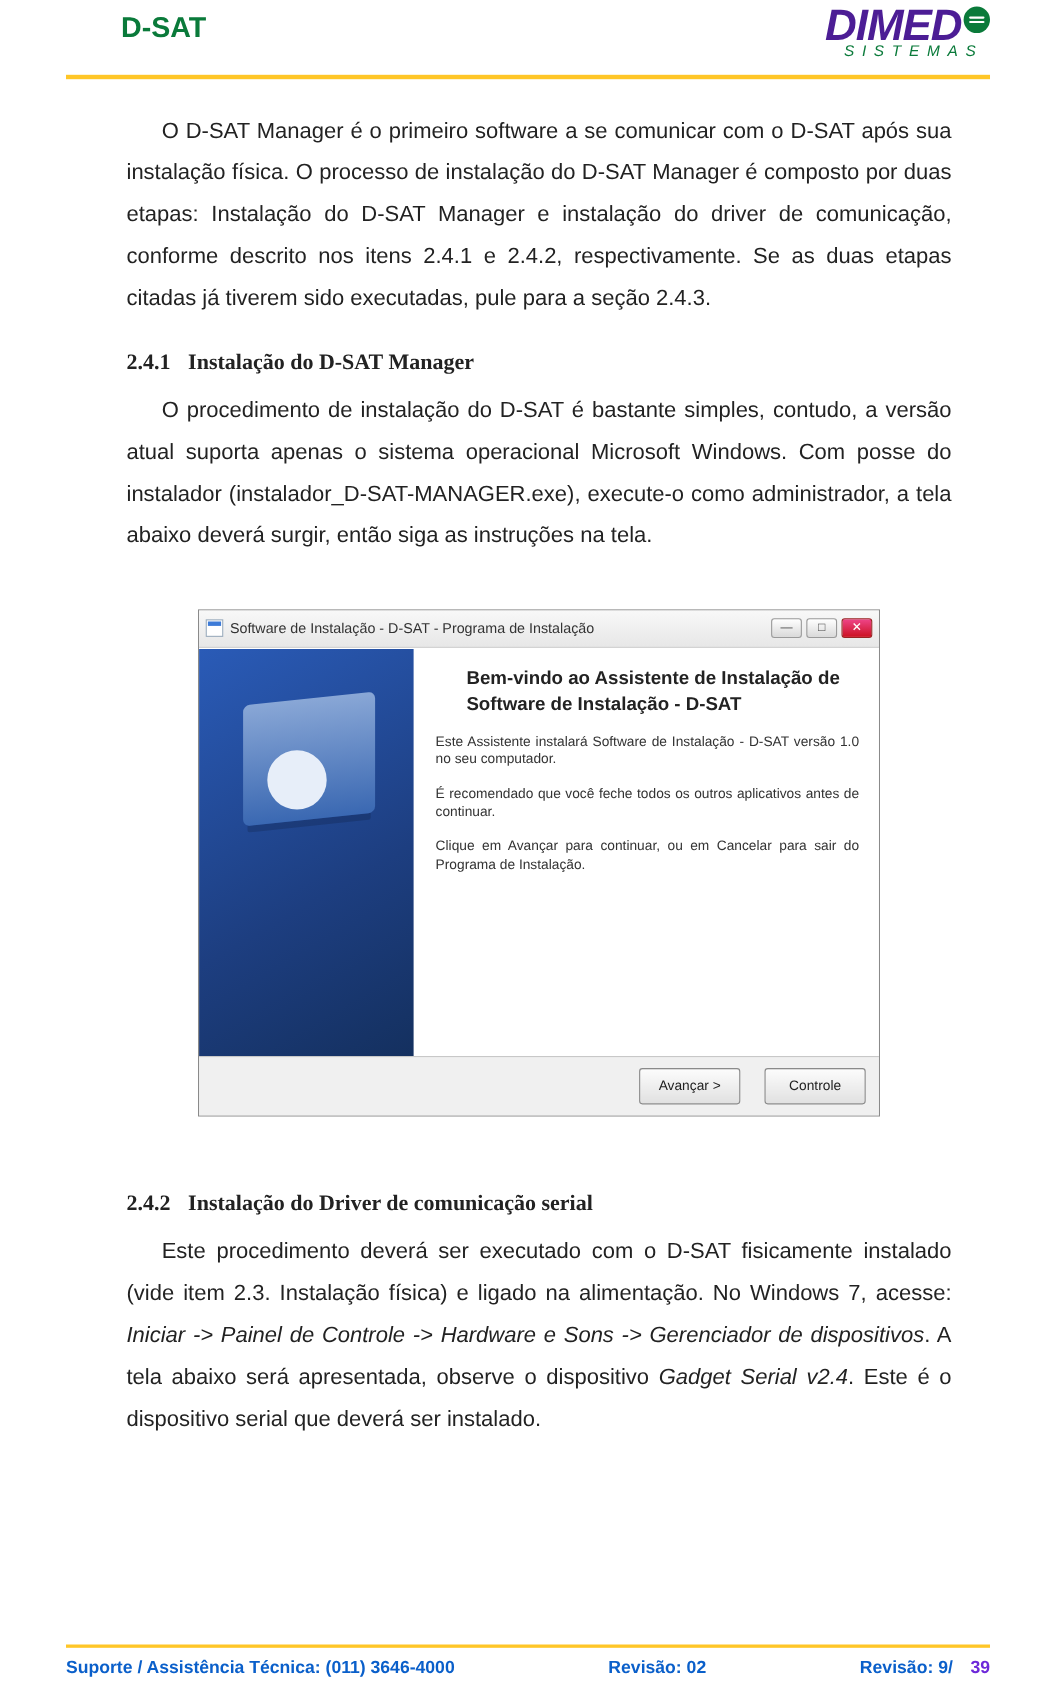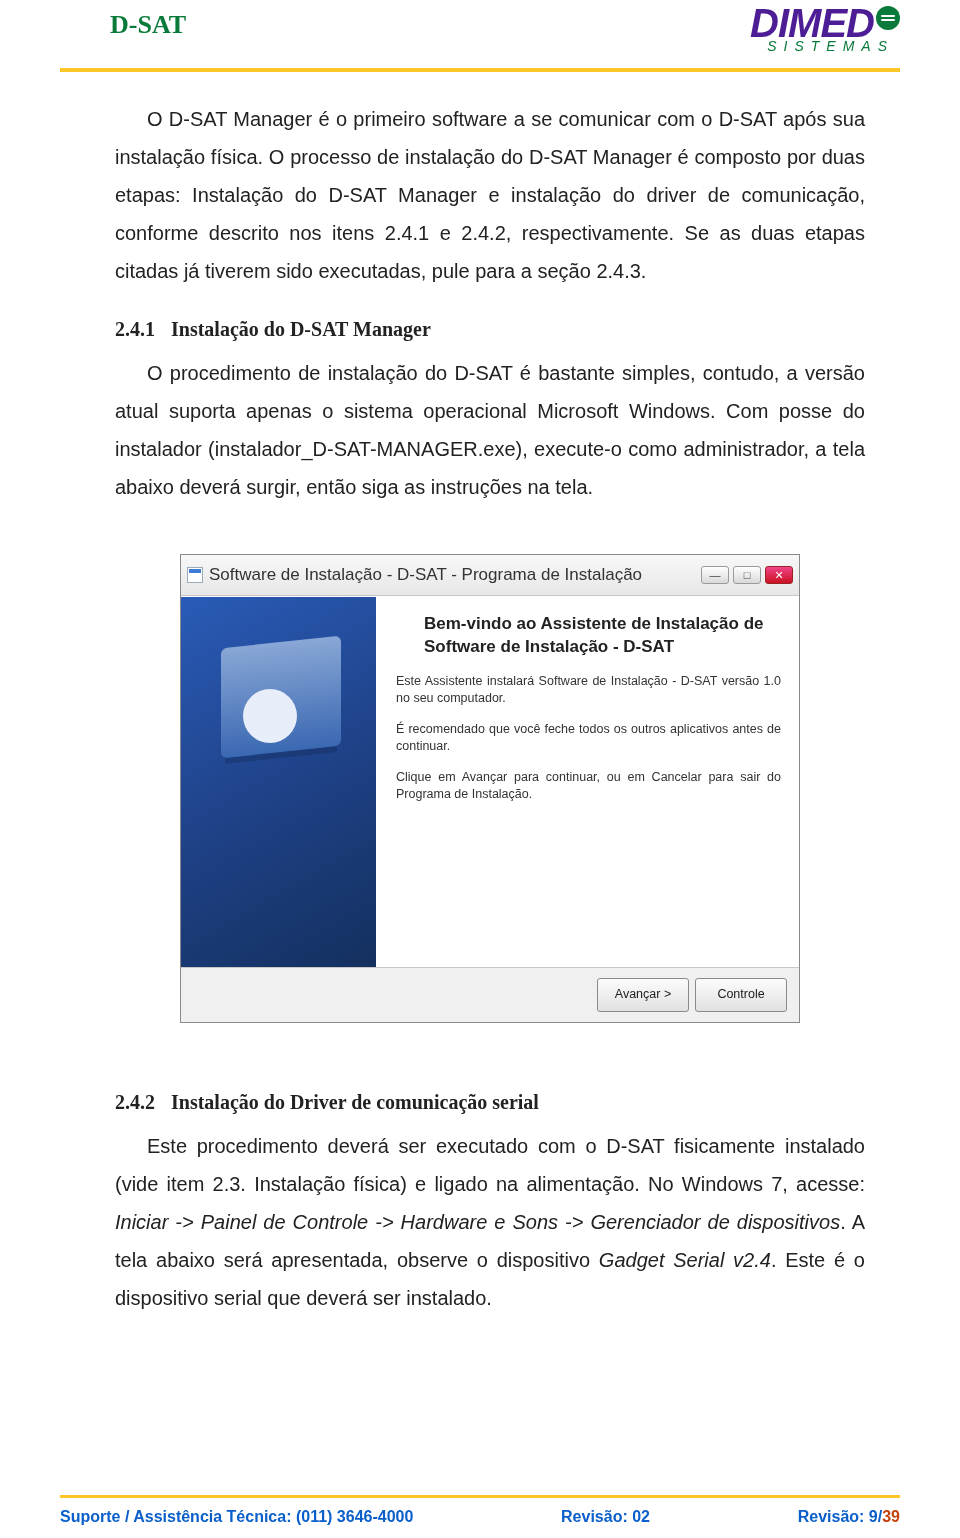--- a/index.html
+++ b/index.html
@@ -12,21 +12,21 @@
   }
   .page-header {
     position: relative;
     height: 70px;
     padding: 10px 60px 0 110px;
   }
   .header-title {
     color: #0a7a3a;
     font-weight: bold;
     font-size: 26px;
-    font-family: Liberation Serif, serif;
+    font-family: Liberation Sans, sans-serif;
   }
   .logo-block { position: absolute; right: 60px; top: 6px; }
   .logo-brand {
     font-family: Arial, sans-serif;
     font-weight: 900;
     font-style: italic;
     font-size: 40px;
     color: #4c1d95;
     letter-spacing: -1px;
     line-height: 0.85;
@@ -77,21 +77,21 @@
   .titlebar {
     display:flex; align-items:center; padding:4px 6px;
     background: linear-gradient(#f8f8f8,#e7e7e7);
     border-bottom:1px solid #c6c6c6;
   }
   .win-icon {
     width:16px; height:16px; margin-right:6px;
     background:#fff; border:1px solid #9ab; position:relative;
   }
   .win-icon::after { content:""; position:absolute; left:1px; right:1px; top:1px; height:4px; background:#3d7bd7; }
-  .win-title { flex:1; color:#333; font-size:17px; }
+  .win-title { flex:1; color:#333; font-size:13px; }
   .win-ctrls { display:flex; gap:4px; }
   .wbtn {
     width:28px; height:18px; border:1px solid #9a9a9a; border-radius:3px;
     background: linear-gradient(#fff,#d9d9d9);
     display:flex; align-items:center; justify-content:center;
     font-size:11px; color:#444;
   }
   .wbtn.close { background: linear-gradient(#e48,#c12); color:#fff; border-color:#922; }
   .win-body { display:flex; background:#fff; border-top:1px solid #fff;}
   .side {
@@ -107,39 +107,39 @@
   }
   .side::before {
     content:""; position:absolute; left:62px; top:92px; width:54px; height:54px;
     background:#e7eef9; border-radius:50%; z-index:1;
   }
   .pane { flex:1; padding:16px 18px 14px 20px; color:#333; }
   .pane h3 { font-size:17px; font-weight:bold; color:#222; line-height:1.35;margin-left:28px; }
   .pane p  { font-size:12.5px; margin-top:14px; color:#333; line-height:1.35; }
   .btnrow {
     border-top:1px solid #c8c8c8; background:#f0f0f0;
-    padding:10px 12px; display:flex; justify-content:flex-end; gap:6px;
+    padding:10px 12px; display:flex; justify-content:flex-end; gap:22px;
   }
   .btn {
     min-width:92px; padding:4px 14px; text-align:center;
     font-size:12.5px; color:#222;
     background: linear-gradient(#fcfcfc,#e1e1e1);
     border:1px solid #8a8a8a; border-radius:3px;
   }
 
   .footer {
     position:absolute; left:60px; right:60px; bottom:12px;
     border-top:3px solid #ffc627; padding-top:10px;
     font-size:16px; color:#0a5fca; font-weight:bold;
     display:flex; justify-content:space-between;
   }
   .footer .page { color:#0a5fca; }
   .footer .page .cur { color:#0a5fca; }
   .footer .page .of  { color:#0a5fca; }
-  .footer .page .tot { color:#c2410c; }
+  .footer .page .tot { color:#6d28d9;padding-left:16px; }
 
   .serif { font-family: "Times New Roman", serif; }
   .italic { font-style: italic; }
 </style>
 </head>
 <body>
 
 <div class="page-header">
   <div class="header-title">D-SAT</div>
   <div class="logo-block">

